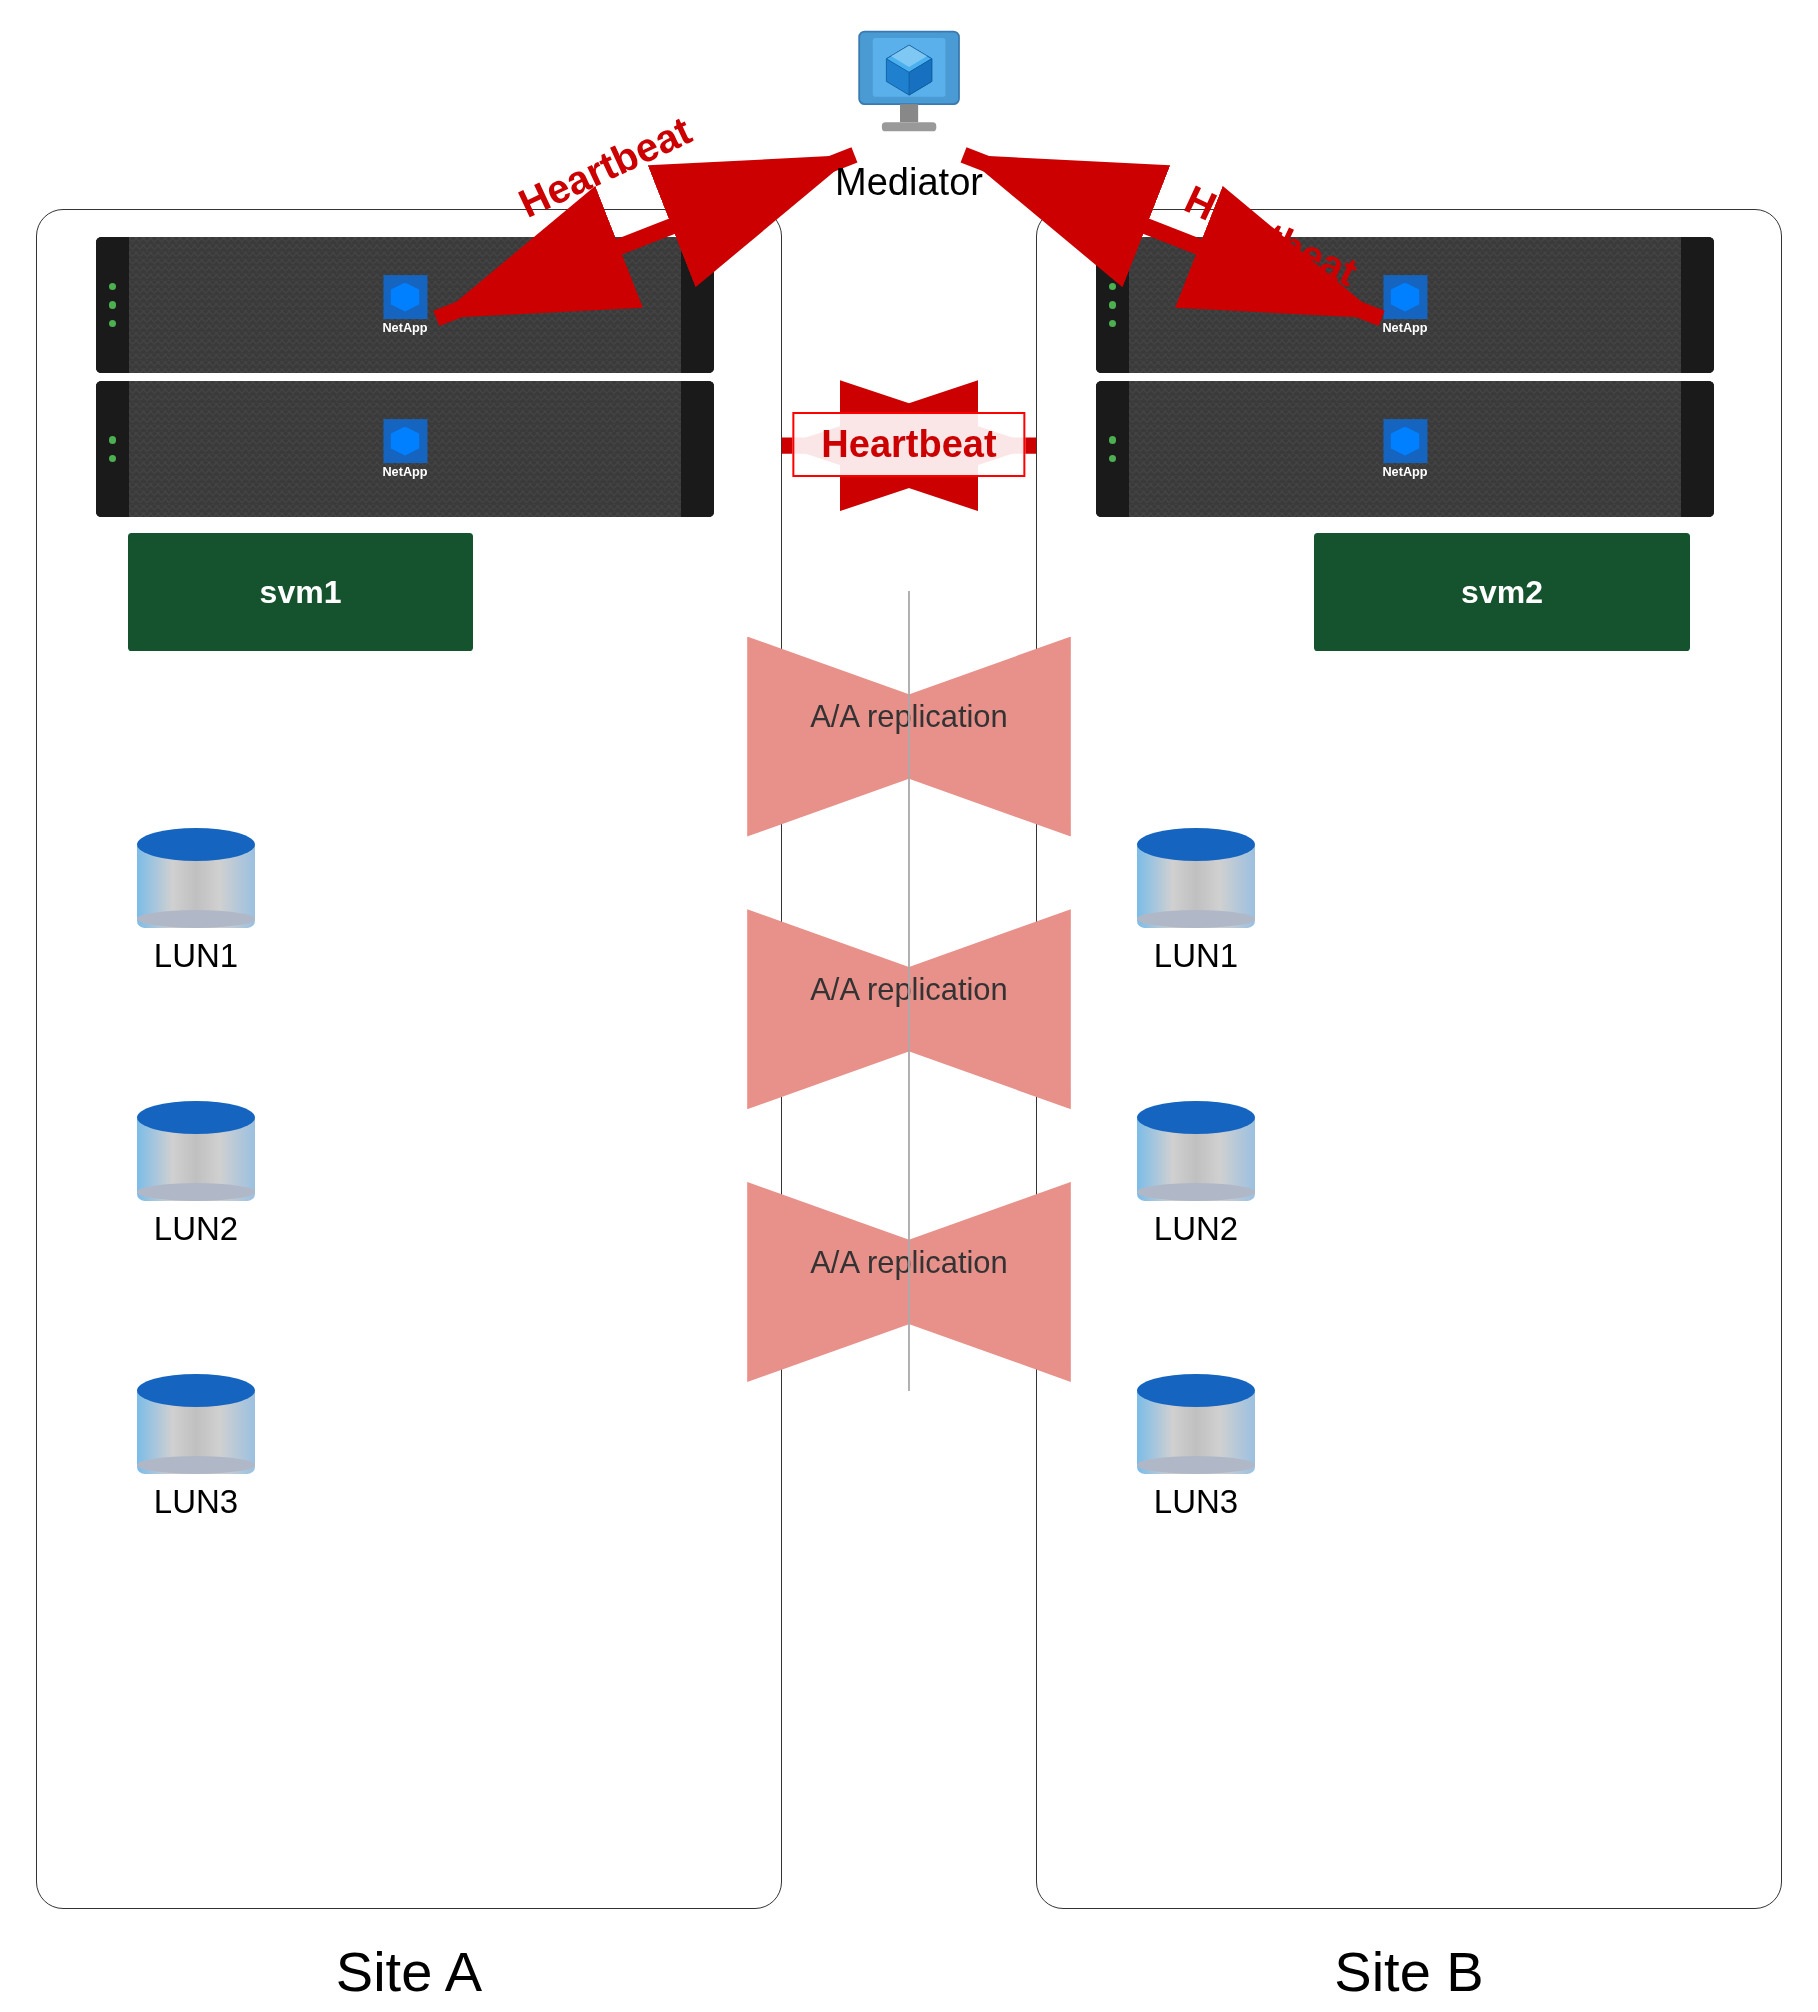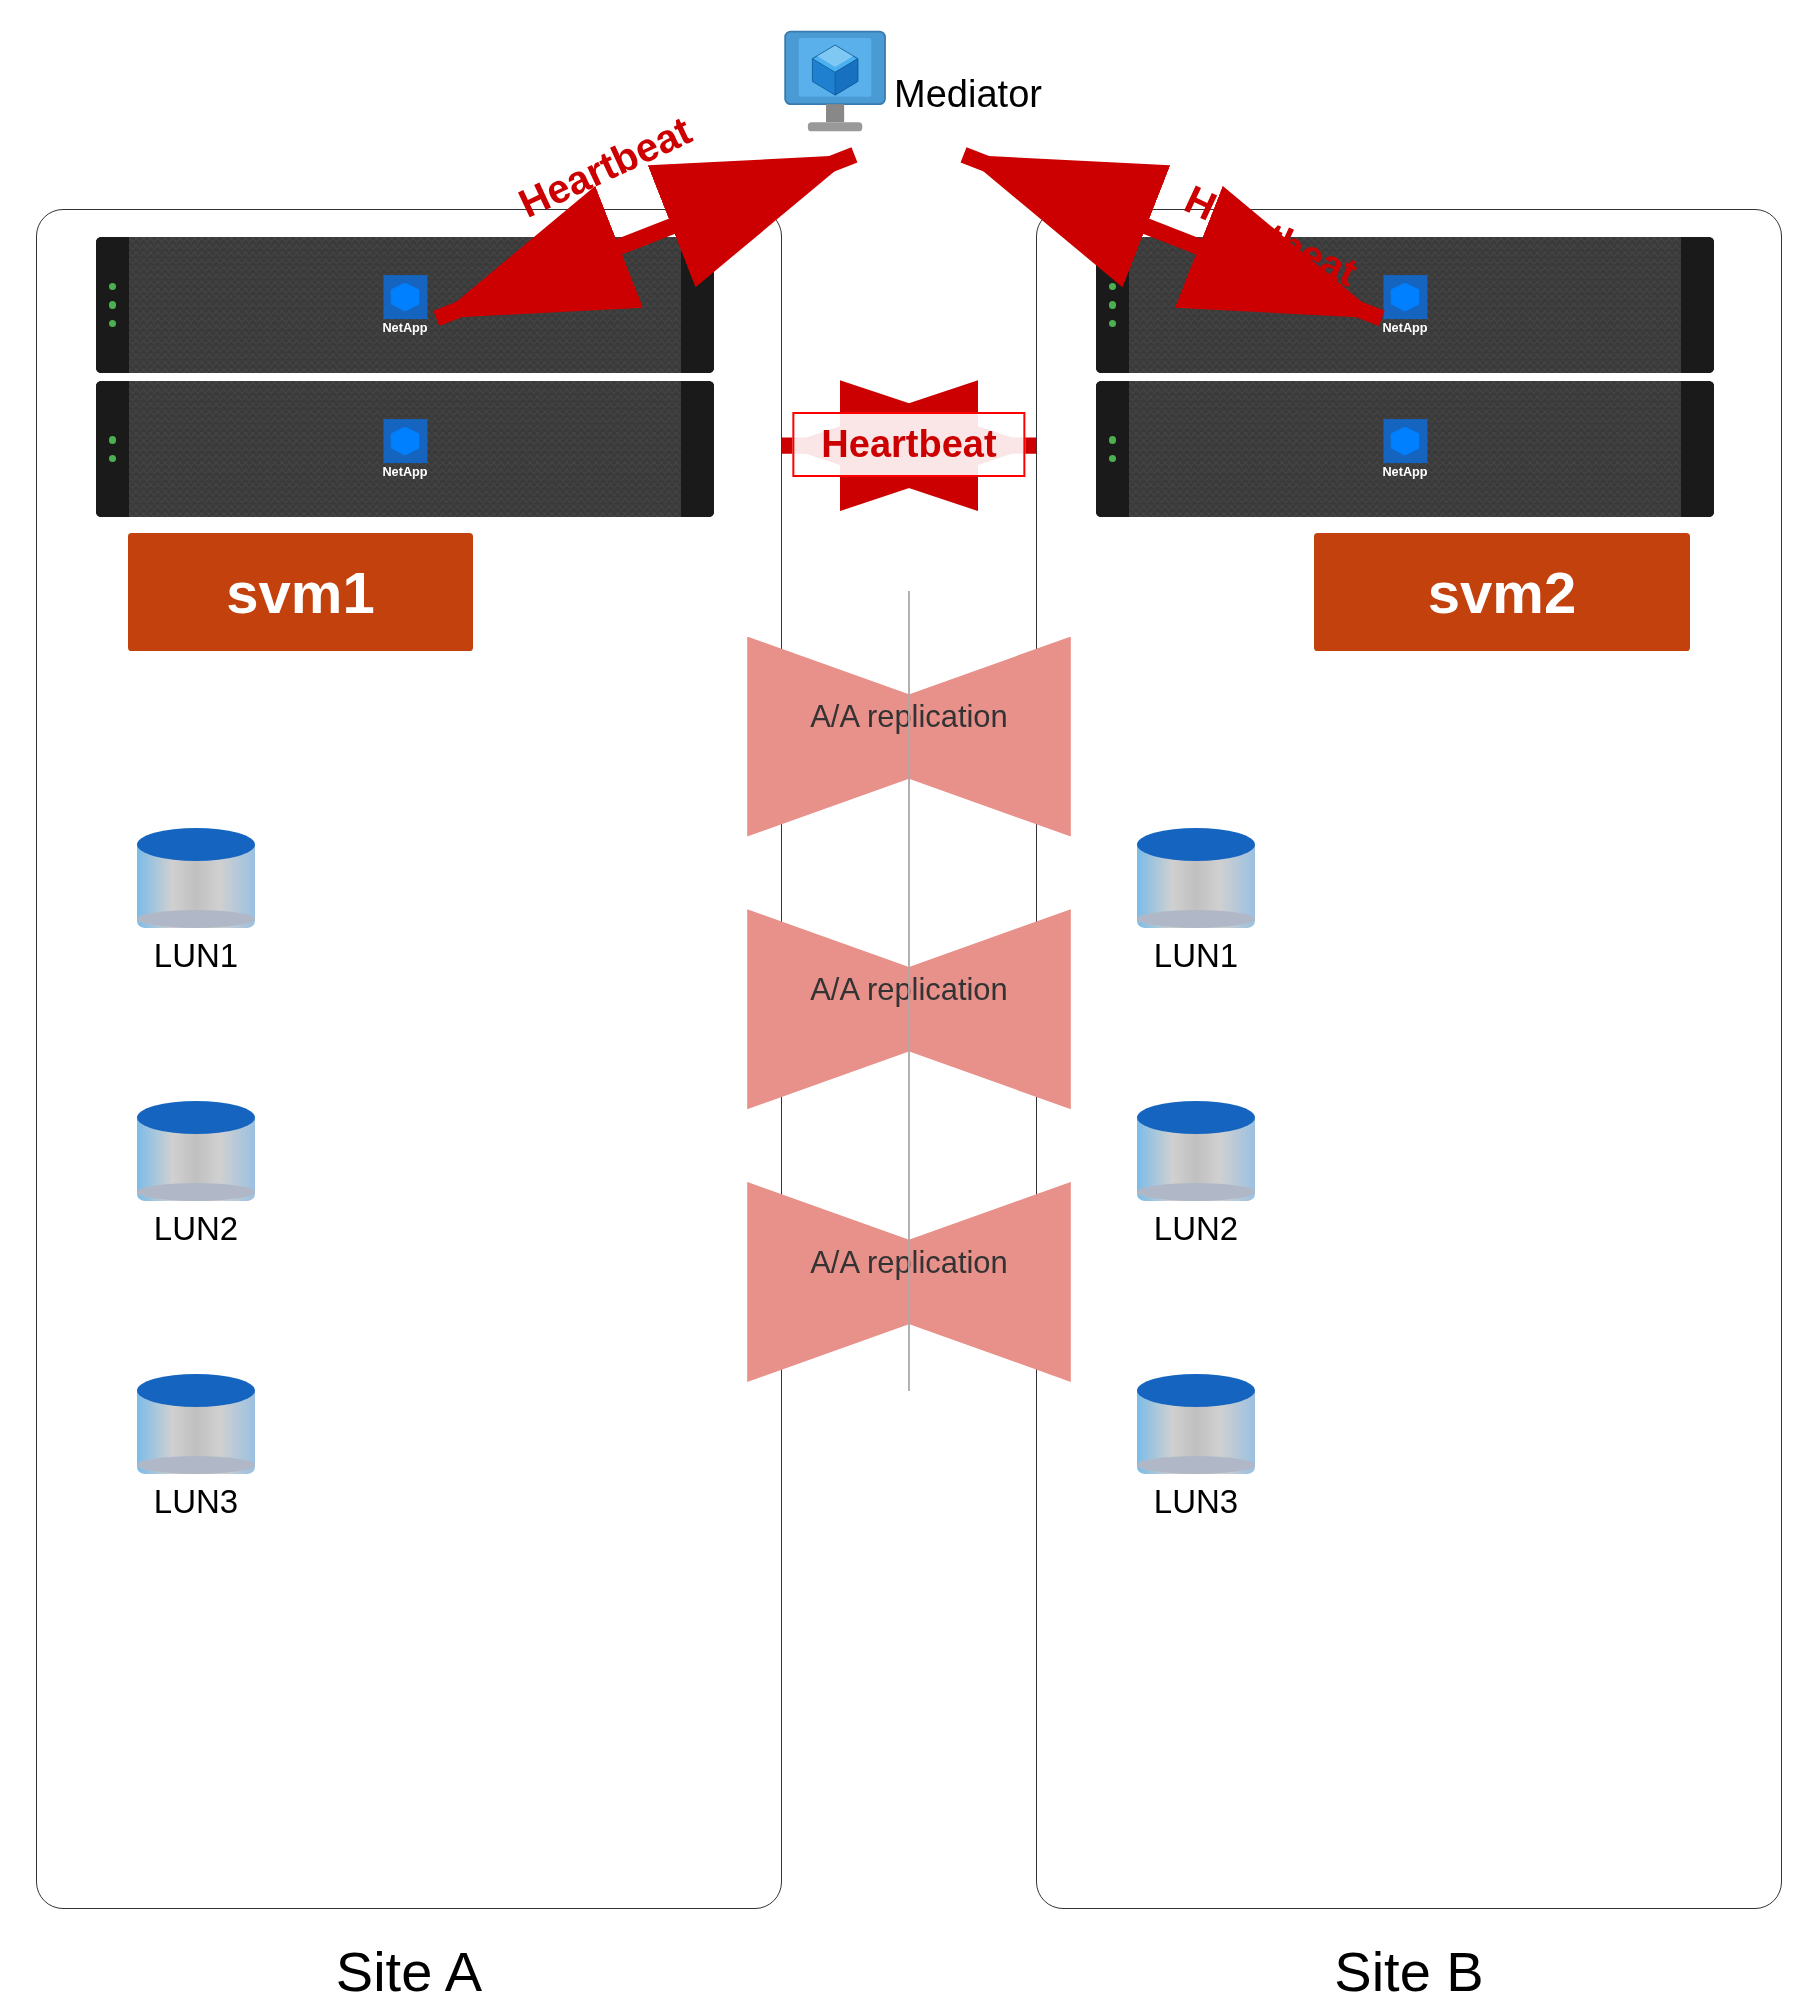--- a/index.html
+++ b/index.html
@@ -19,21 +19,21 @@
       background: #fff;
     }
 
     
     .mediator-section {
       position: absolute;
       top: 27px;
       left: 50%;
       transform: translateX(-50%);
       display: flex;
-      flex-direction: row;
+      flex-direction: column;
       align-items: center;
       z-index: 10;
     }
 
     .mediator-label {
       font-size: 38px;
       font-weight: normal;
       color: #000;
       margin-top: 7.3px;
     }
@@ -57,23 +57,23 @@
       width: 746px;
       height: 1700px;
       border: 1.8px solid #333;
       border-radius: 27px;
       background: #fff;
     }
 
     
     .svm-box {
       position: absolute;
-      background: #c2410c;
+      background: #14532d;
       color: #fff;
-      font-size: 58px;
+      font-size: 32px;
       font-weight: bold;
       display: flex;
       align-items: center;
       justify-content: center;
       border-radius: 3.6px;
       z-index: 20;
     }
 
     .svm1-box {
       top: 323px;

